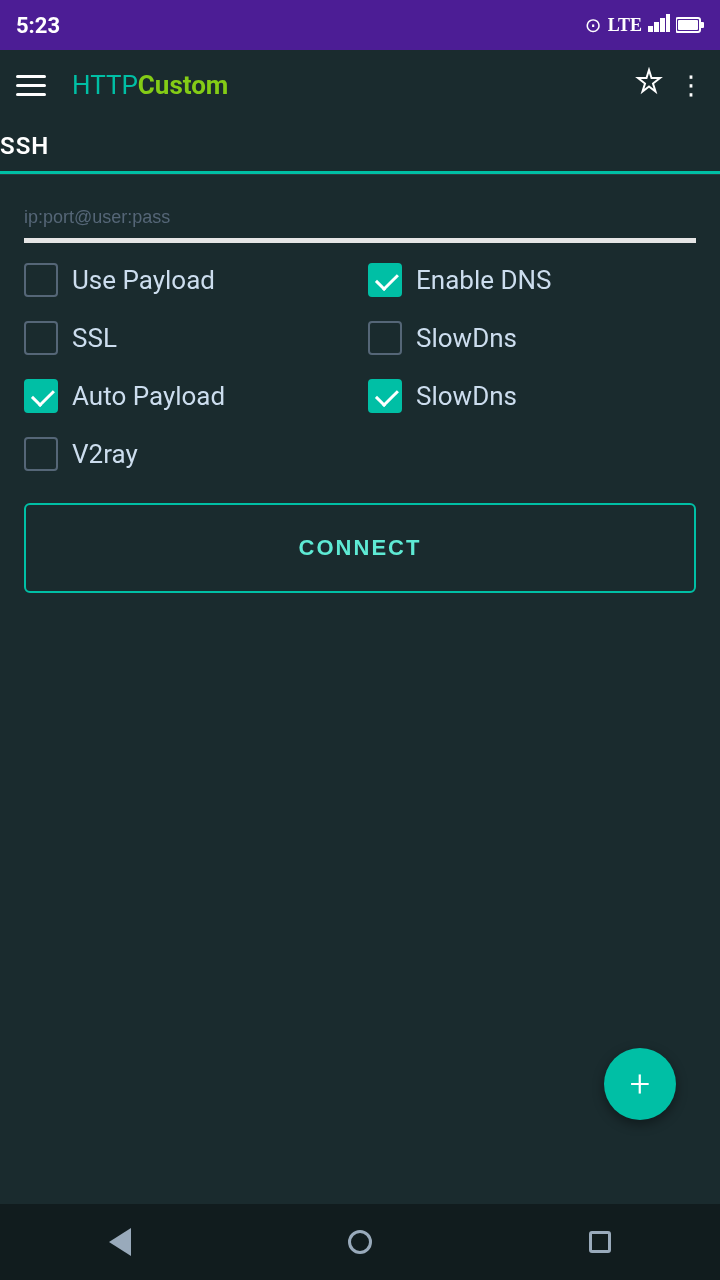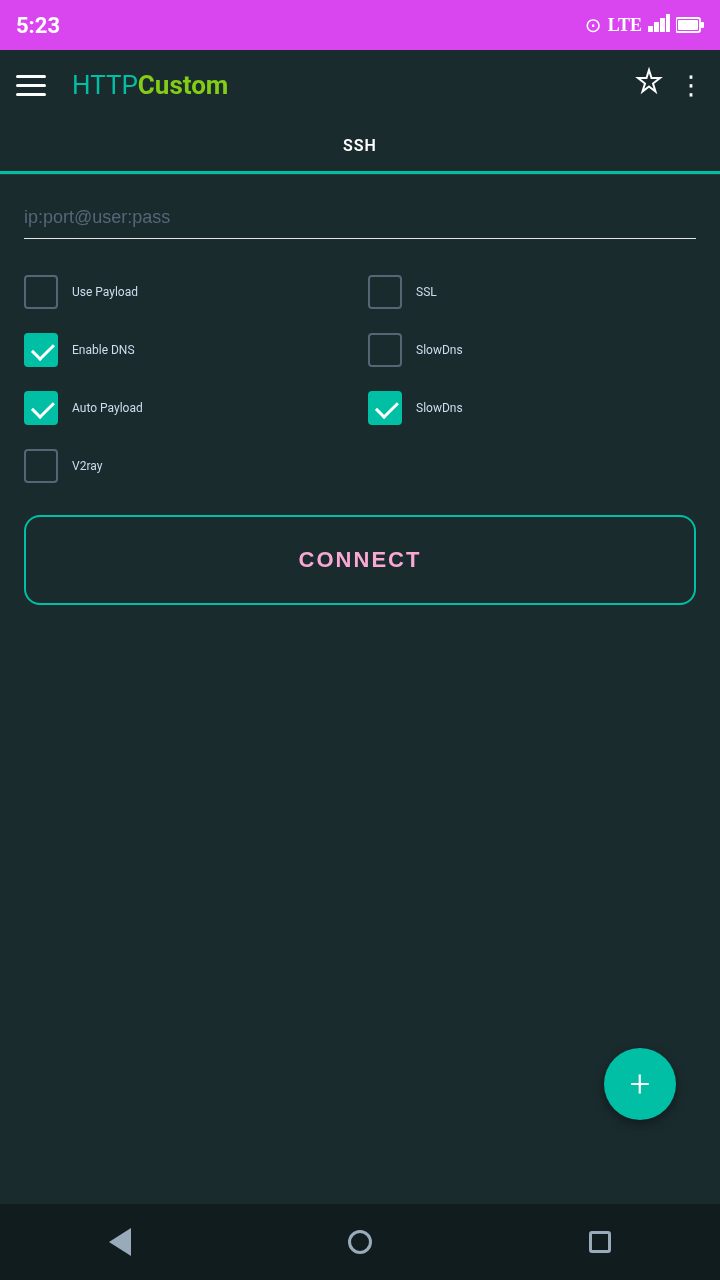--- a/index.html
+++ b/index.html
@@ -11,21 +11,21 @@
       background-color: #1a2b2e;
       font-family: 'Roboto', Arial, sans-serif;
       color: #ffffff;
       display: flex;
       flex-direction: column;
     }
 
     
     .status-bar {
       height: 50px;
-      background-color: #d946ef;
+      background-color: #4c1d95;
       display: flex;
       align-items: center;
       justify-content: space-between;
       padding: 0 16px;
     }
     .status-time {
       font-size: 22px;
       font-weight: bold;
       color: #fff;
     }
@@ -96,22 +96,22 @@
     .tabs {
       display: flex;
       background-color: #1a2b2e;
       border-bottom: 1px solid #2a3d40;
     }
     .tab {
       flex: 1;
       height: 54px;
       display: flex;
       align-items: center;
-      justify-content: center;
-      font-size: 16px;
+      justify-content: flex-start;
+      font-size: 24px;
       font-weight: 600;
       letter-spacing: 1px;
       cursor: pointer;
       color: #9ab;
       border-bottom: 3px solid transparent;
     }
     .tab.active {
       color: #ffffff;
       border-bottom: 3px solid #00bfa5;
     }
@@ -120,23 +120,23 @@
     .main-content {
       flex: 1;
       padding: 28px 24px 24px 24px;
       display: flex;
       flex-direction: column;
       gap: 0;
     }
 
     
     .ssh-input-container {
-      margin-bottom: 36px;
+      margin-bottom: 20px;
       padding-bottom: 6px;
-      border-bottom: 1px solid #e5e5e5;
+      border-bottom: 5px solid #e5e5e5;
     }
     .ssh-input {
       background: transparent;
       border: none;
       outline: none;
       color: #8ab;
       font-size: 18px;
       width: 100%;
       padding: 4px 0;
     }
@@ -179,32 +179,32 @@
       content: '';
       width: 10px;
       height: 18px;
       border-right: 3px solid #fff;
       border-bottom: 3px solid #fff;
       transform: rotate(45deg) translateY(-2px);
       display: block;
     }
 
     .option-label {
-      font-size: 12px;
+      font-size: 26px;
       color: #cde;
     }
 
     
     .connect-btn {
       width: 100%;
       height: 90px;
       background: transparent;
       border: 2px solid #00bfa5;
-      border-radius: 16px;
-      color: #f9a8d4;
+      border-radius: 6px;
+      color: #5eead4;
       font-size: 22px;
       font-weight: bold;
       letter-spacing: 2px;
       cursor: pointer;
       display: flex;
       align-items: center;
       justify-content: center;
     }
 
     
@@ -329,27 +329,27 @@
   </div>
 
   <div class="options-grid">
 
     <div class="option-item">
       <div class="checkbox"></div>
       <span class="option-label">Use Payload</span>
     </div>
 
     <div class="option-item">
+      <div class="checkbox checked"></div>
+      <span class="option-label">Enable DNS</span>
+    </div>
+
+    <div class="option-item">
       <div class="checkbox"></div>
       <span class="option-label">SSL</span>
-    </div>
-
-    <div class="option-item">
-      <div class="checkbox checked"></div>
-      <span class="option-label">Enable DNS</span>
     </div>
 
     <div class="option-item">
       <div class="checkbox"></div>
       <span class="option-label">SlowDns</span>
     </div>
 
     <div class="option-item">
       <div class="checkbox checked"></div>
       <span class="option-label">Auto Payload</span>

